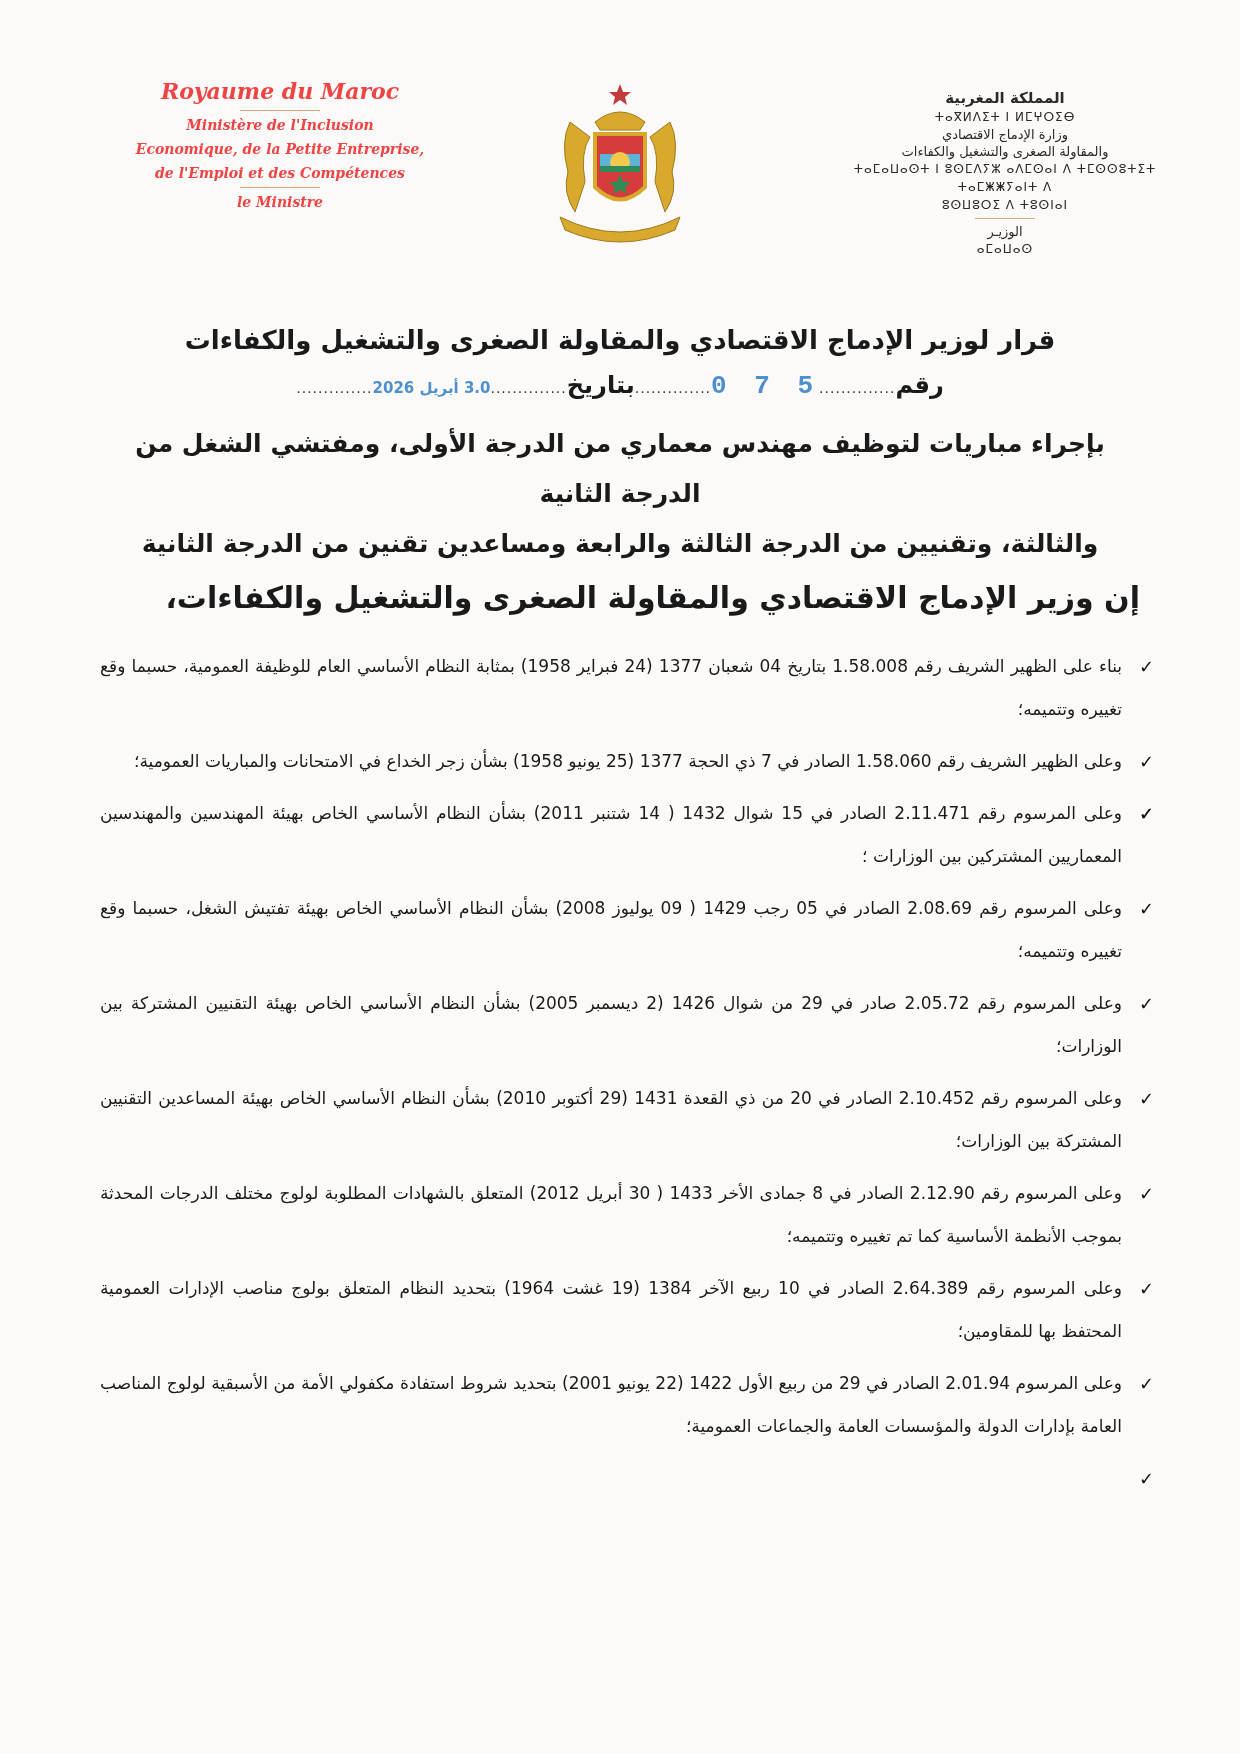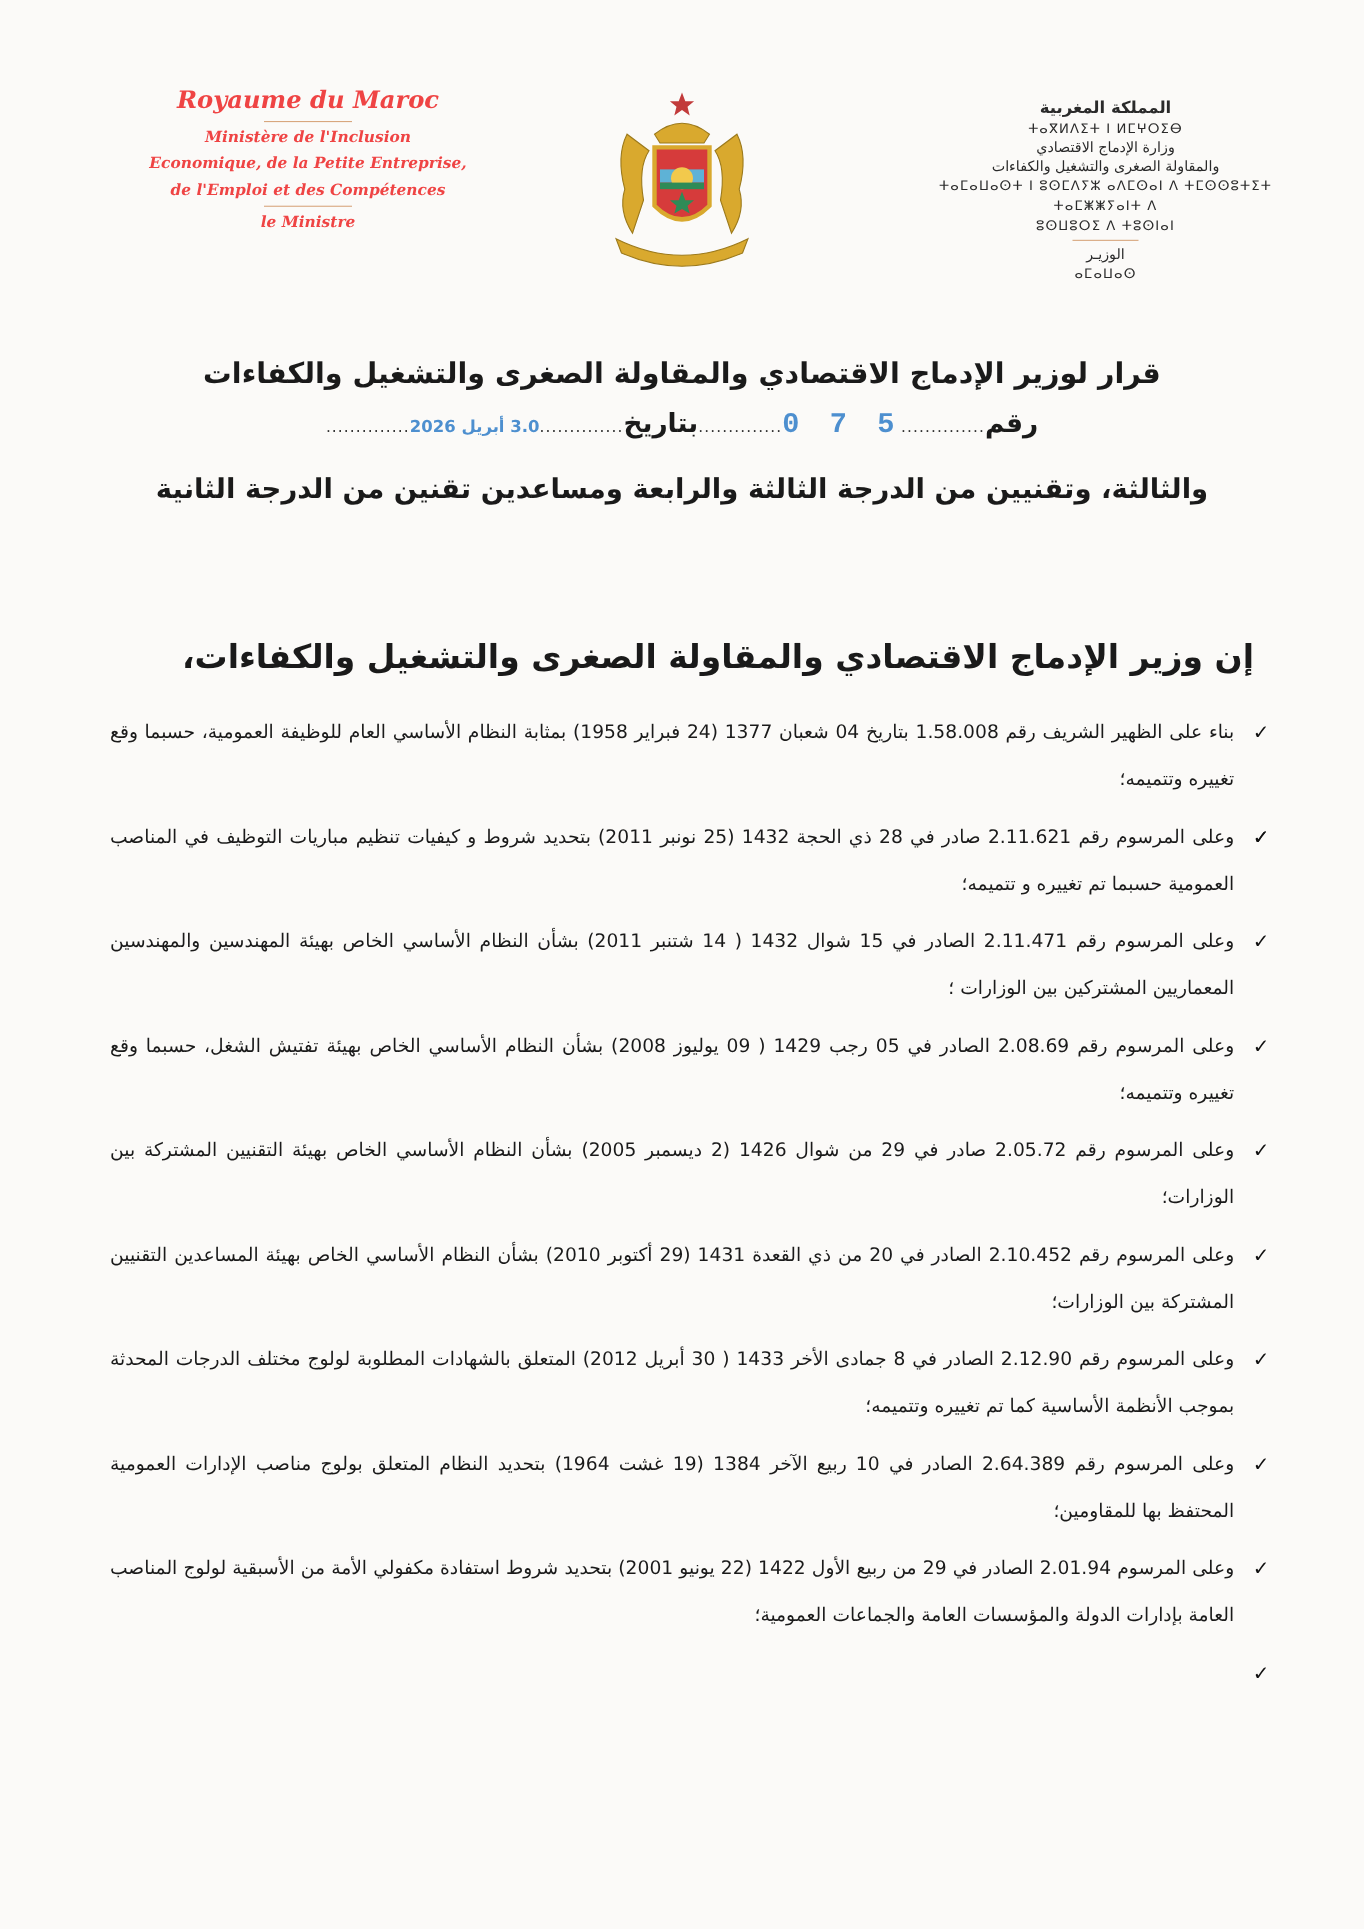--- a/index.html
+++ b/index.html
@@ -115,30 +115,31 @@
     <span>رقم</span>
     <span class="dots">..............</span>
     <span class="stamp stamp-num">5 7 0</span>
     <span class="dots">..............</span>
     <span>بتاريخ</span>
     <span class="dots">..............</span>
     <span class="stamp stamp-date">3.0 أبريل 2026</span>
     <span class="dots">..............</span>
   </div>
   <div class="subject">
+    <div>بإجراء مباريات لتوظيف مهندس معماري من الدرجة الأولى، ومفتشي الشغل من الدرجة الثانية</div>
     <div>والثالثة، وتقنيين من الدرجة الثالثة والرابعة ومساعدين تقنين من الدرجة الثانية</div>
   </div>
 </div>
 
 <div class="intro">إن وزير الإدماج الاقتصادي والمقاولة الصغرى والتشغيل والكفاءات،</div>
 
 <ul class="clauses">
   <li class="clause"><span class="check">✓</span><span>بناء على الظهير الشريف رقم 1.58.008 بتاريخ 04 شعبان 1377 (24 فبراير 1958) بمثابة النظام الأساسي العام للوظيفة العمومية، حسبما وقع تغييره وتتميمه؛</span></li>
+  <li class="clause"><span class="check">✓</span><span>وعلى الظهير الشريف رقم 1.58.060 الصادر في 7 ذي الحجة 1377 (25 يونيو 1958) بشأن زجر الخداع في الامتحانات والمباريات العمومية؛</span></li>
   <li class="clause"><span class="check">✓</span></li>
-  <li class="clause"><span class="check">✓</span><span>وعلى المرسوم رقم 2.11.621 صادر في 28 ذي الحجة 1432 (25 نونبر 2011) بتحديد شروط و كيفيات تنظيم مباريات التوظيف في المناصب العمومية حسبما تم تغييره و تتميمه؛</span></li>
   <li class="clause"><span class="check">✓</span><span>وعلى المرسوم رقم 2.11.471 الصادر في 15 شوال 1432 ( 14 شتنبر 2011) بشأن النظام الأساسي الخاص بهيئة المهندسين والمهندسين المعماريين المشتركين بين الوزارات ؛</span></li>
   <li class="clause"><span class="check">✓</span><span>وعلى المرسوم رقم 2.08.69 الصادر في 05 رجب 1429 ( 09 يوليوز 2008) بشأن النظام الأساسي الخاص بهيئة تفتيش الشغل، حسبما وقع تغييره وتتميمه؛</span></li>
   <li class="clause"><span class="check">✓</span><span>وعلى المرسوم رقم 2.05.72 صادر في 29 من شوال 1426 (2 ديسمبر 2005) بشأن النظام الأساسي الخاص بهيئة التقنيين المشتركة بين الوزارات؛</span></li>
   <li class="clause"><span class="check">✓</span><span>وعلى المرسوم رقم 2.10.452 الصادر في 20 من ذي القعدة 1431 (29 أكتوبر 2010) بشأن النظام الأساسي الخاص بهيئة المساعدين التقنيين المشتركة بين الوزارات؛</span></li>
   <li class="clause"><span class="check">✓</span><span>وعلى المرسوم رقم 2.12.90 الصادر في 8 جمادى الأخر 1433 ( 30 أبريل 2012) المتعلق بالشهادات المطلوبة لولوج مختلف الدرجات المحدثة بموجب الأنظمة الأساسية كما تم تغييره وتتميمه؛</span></li>
   <li class="clause"><span class="check">✓</span><span>وعلى المرسوم رقم 2.64.389 الصادر في 10 ربيع الآخر 1384 (19 غشت 1964) بتحديد النظام المتعلق بولوج مناصب الإدارات العمومية المحتفظ بها للمقاومين؛</span></li>
   <li class="clause"><span class="check">✓</span><span>وعلى المرسوم 2.01.94 الصادر في 29 من ربيع الأول 1422 (22 يونيو 2001) بتحديد شروط استفادة مكفولي الأمة من الأسبقية لولوج المناصب العامة بإدارات الدولة والمؤسسات العامة والجماعات العمومية؛</span></li>
   <li class="clause"><span class="check">✓</span></li>
 </ul>
 

